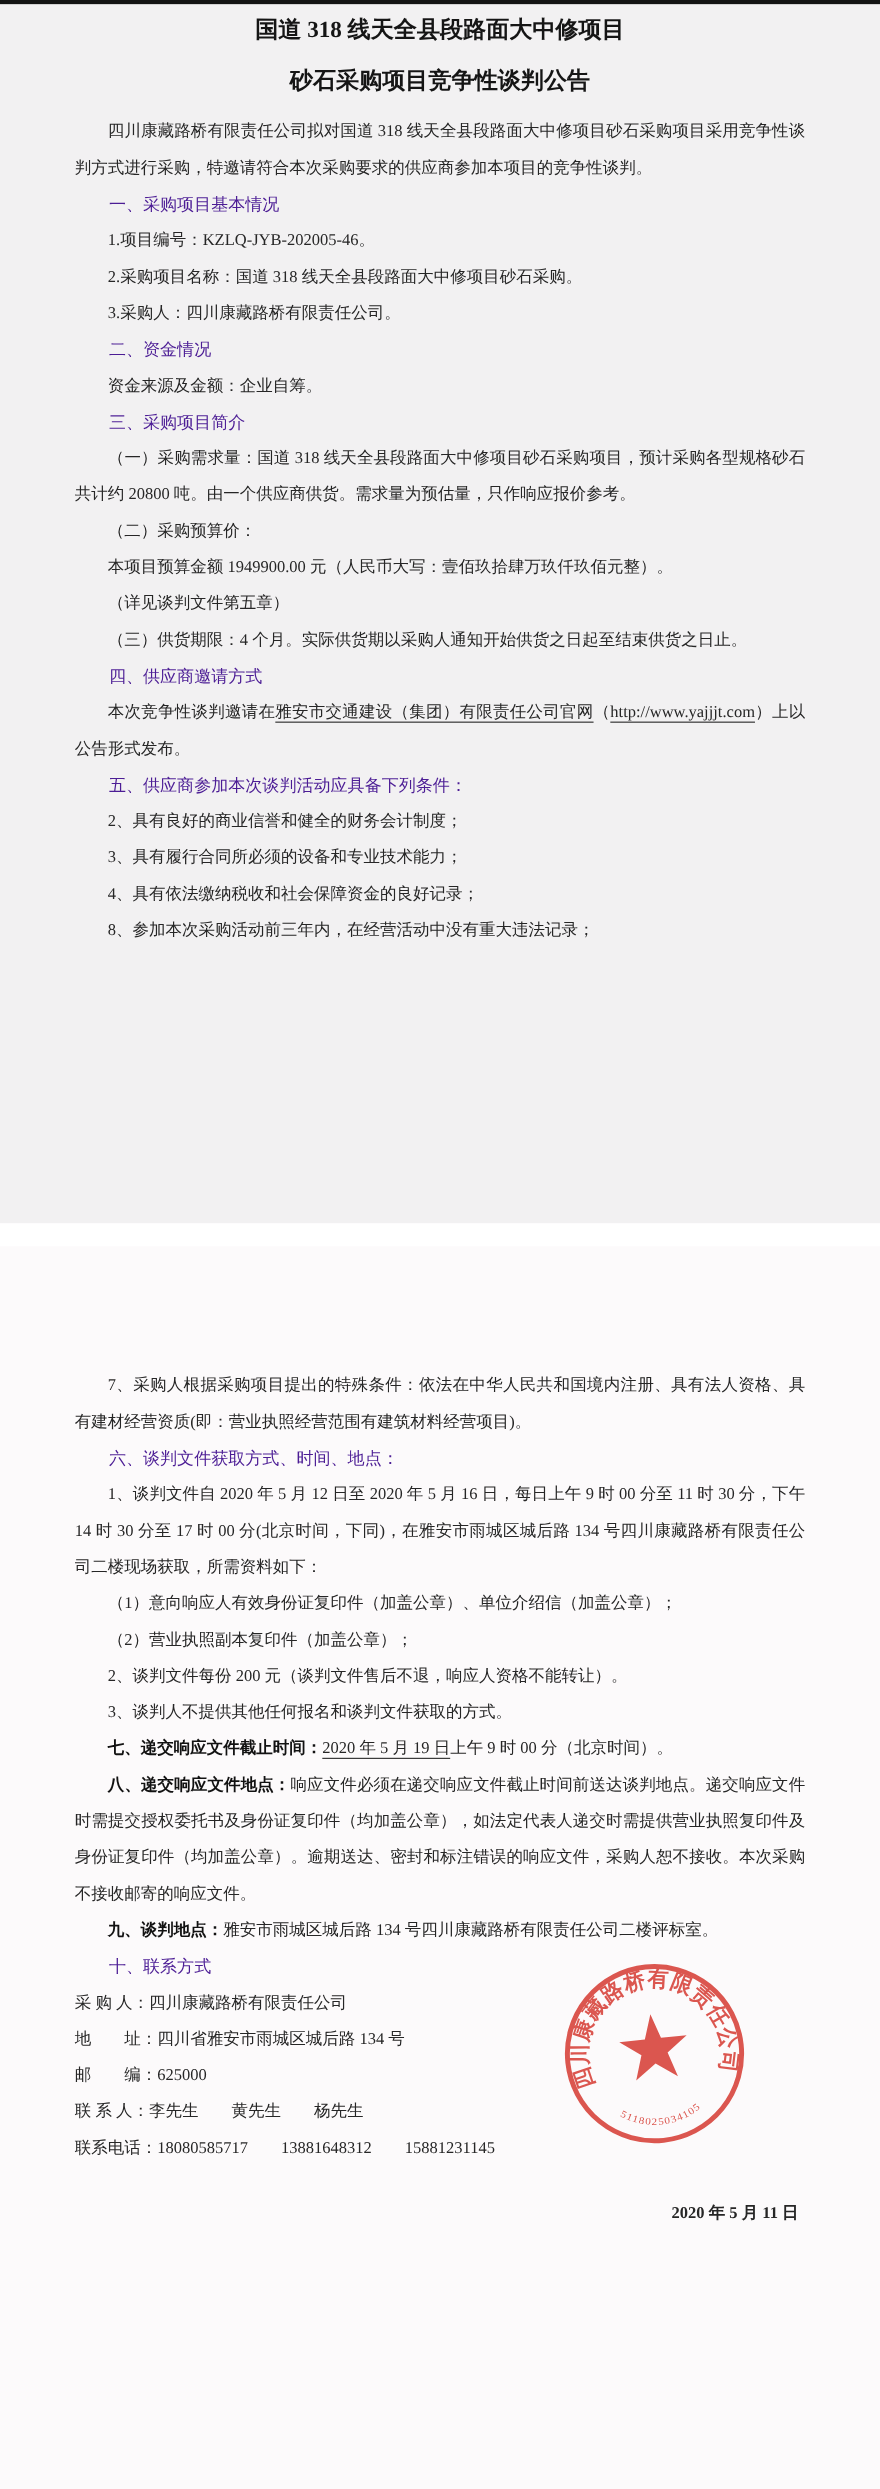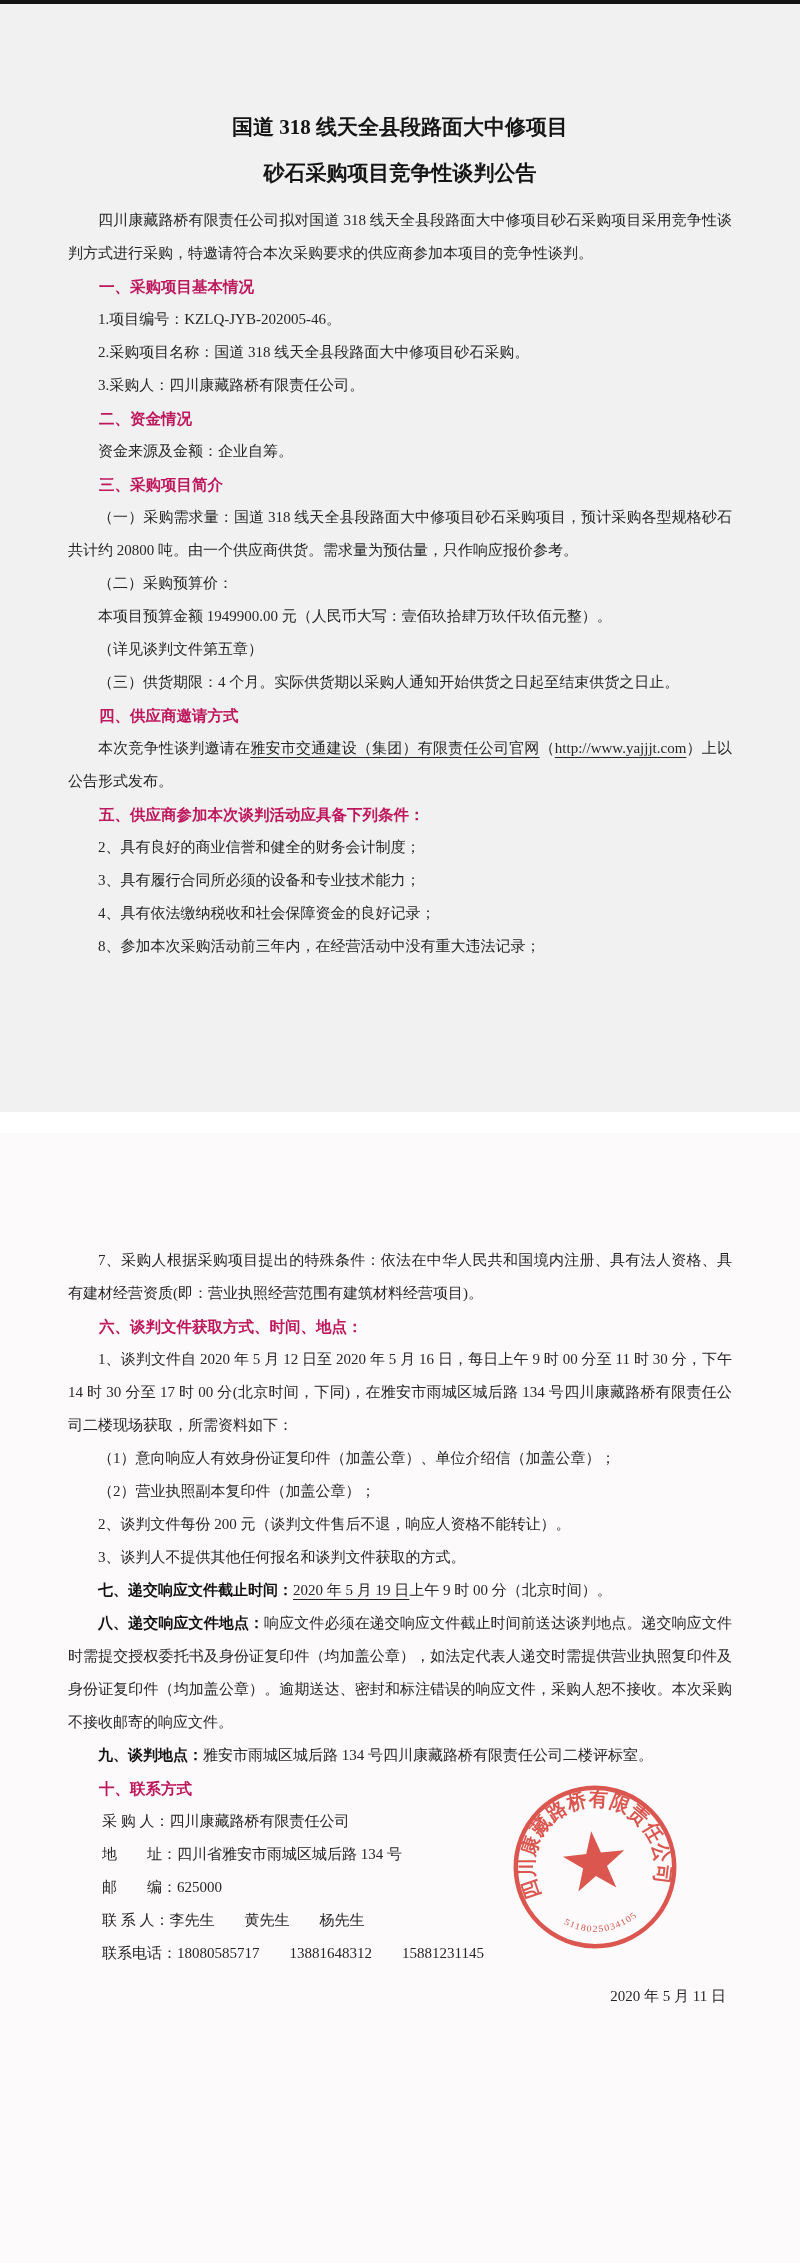--- a/index.html
+++ b/index.html
@@ -7,30 +7,30 @@
     width:800px;height:2263px;position:relative;background:#ffffff;
     font-family:"Liberation Serif","DejaVu Serif",serif;
     color:#262626;
   }
   .scan-strip{width:800px;height:4px;background:#141414;}
   .page{position:relative;box-sizing:border-box;padding:0 68px;}
   .page1{height:1108px;background:#f2f1f2;}
   .page-gap{height:21px;background:#ffffff;}
   .page2{height:1130px;background:#fcfafb;padding-top:111px;}
   .title{font-size:21px;font-weight:700;text-align:center;line-height:46px;color:#151515;}
-  .title-block{padding-top:100px;}
+  .title-block{}
   p,h3{margin:0;font-size:15px;line-height:33px;text-align:justify;}
   p.ind, h3.ind{text-indent:2em;}
   .intro{margin-top:8px;}
-  h3{font-weight:700;color:#be185d;font-size:15.5px;}
+  h3{font-weight:400;color:#4c1d95;font-size:15.5px;}
   .lbl{font-weight:700;color:#121212;}
   .u{text-decoration:underline;text-underline-offset:4px;}
-  .contacts{margin-left:34px;}
+  .contacts{}
   .contacts p{text-align:left;}
-  .doc-date{margin-top:10px;text-align:right;padding-right:6px;}
+  .doc-date{margin-top:26px;text-align:right;padding-right:6px;font-weight:bold;}
   .seal{
     position:absolute;left:505px;top:1777px;width:180px;height:180px;
     opacity:0.85;mix-blend-mode:multiply;transform:rotate(-6deg);
     pointer-events:none;
   }
   .seal text{font-family:"Liberation Serif","DejaVu Serif",serif;}
   .seal .company-arc{font-size:22px;font-weight:700;letter-spacing:1px;}
   .seal .number-arc{font-size:10px;letter-spacing:1px;}
 </style>
 </head>

